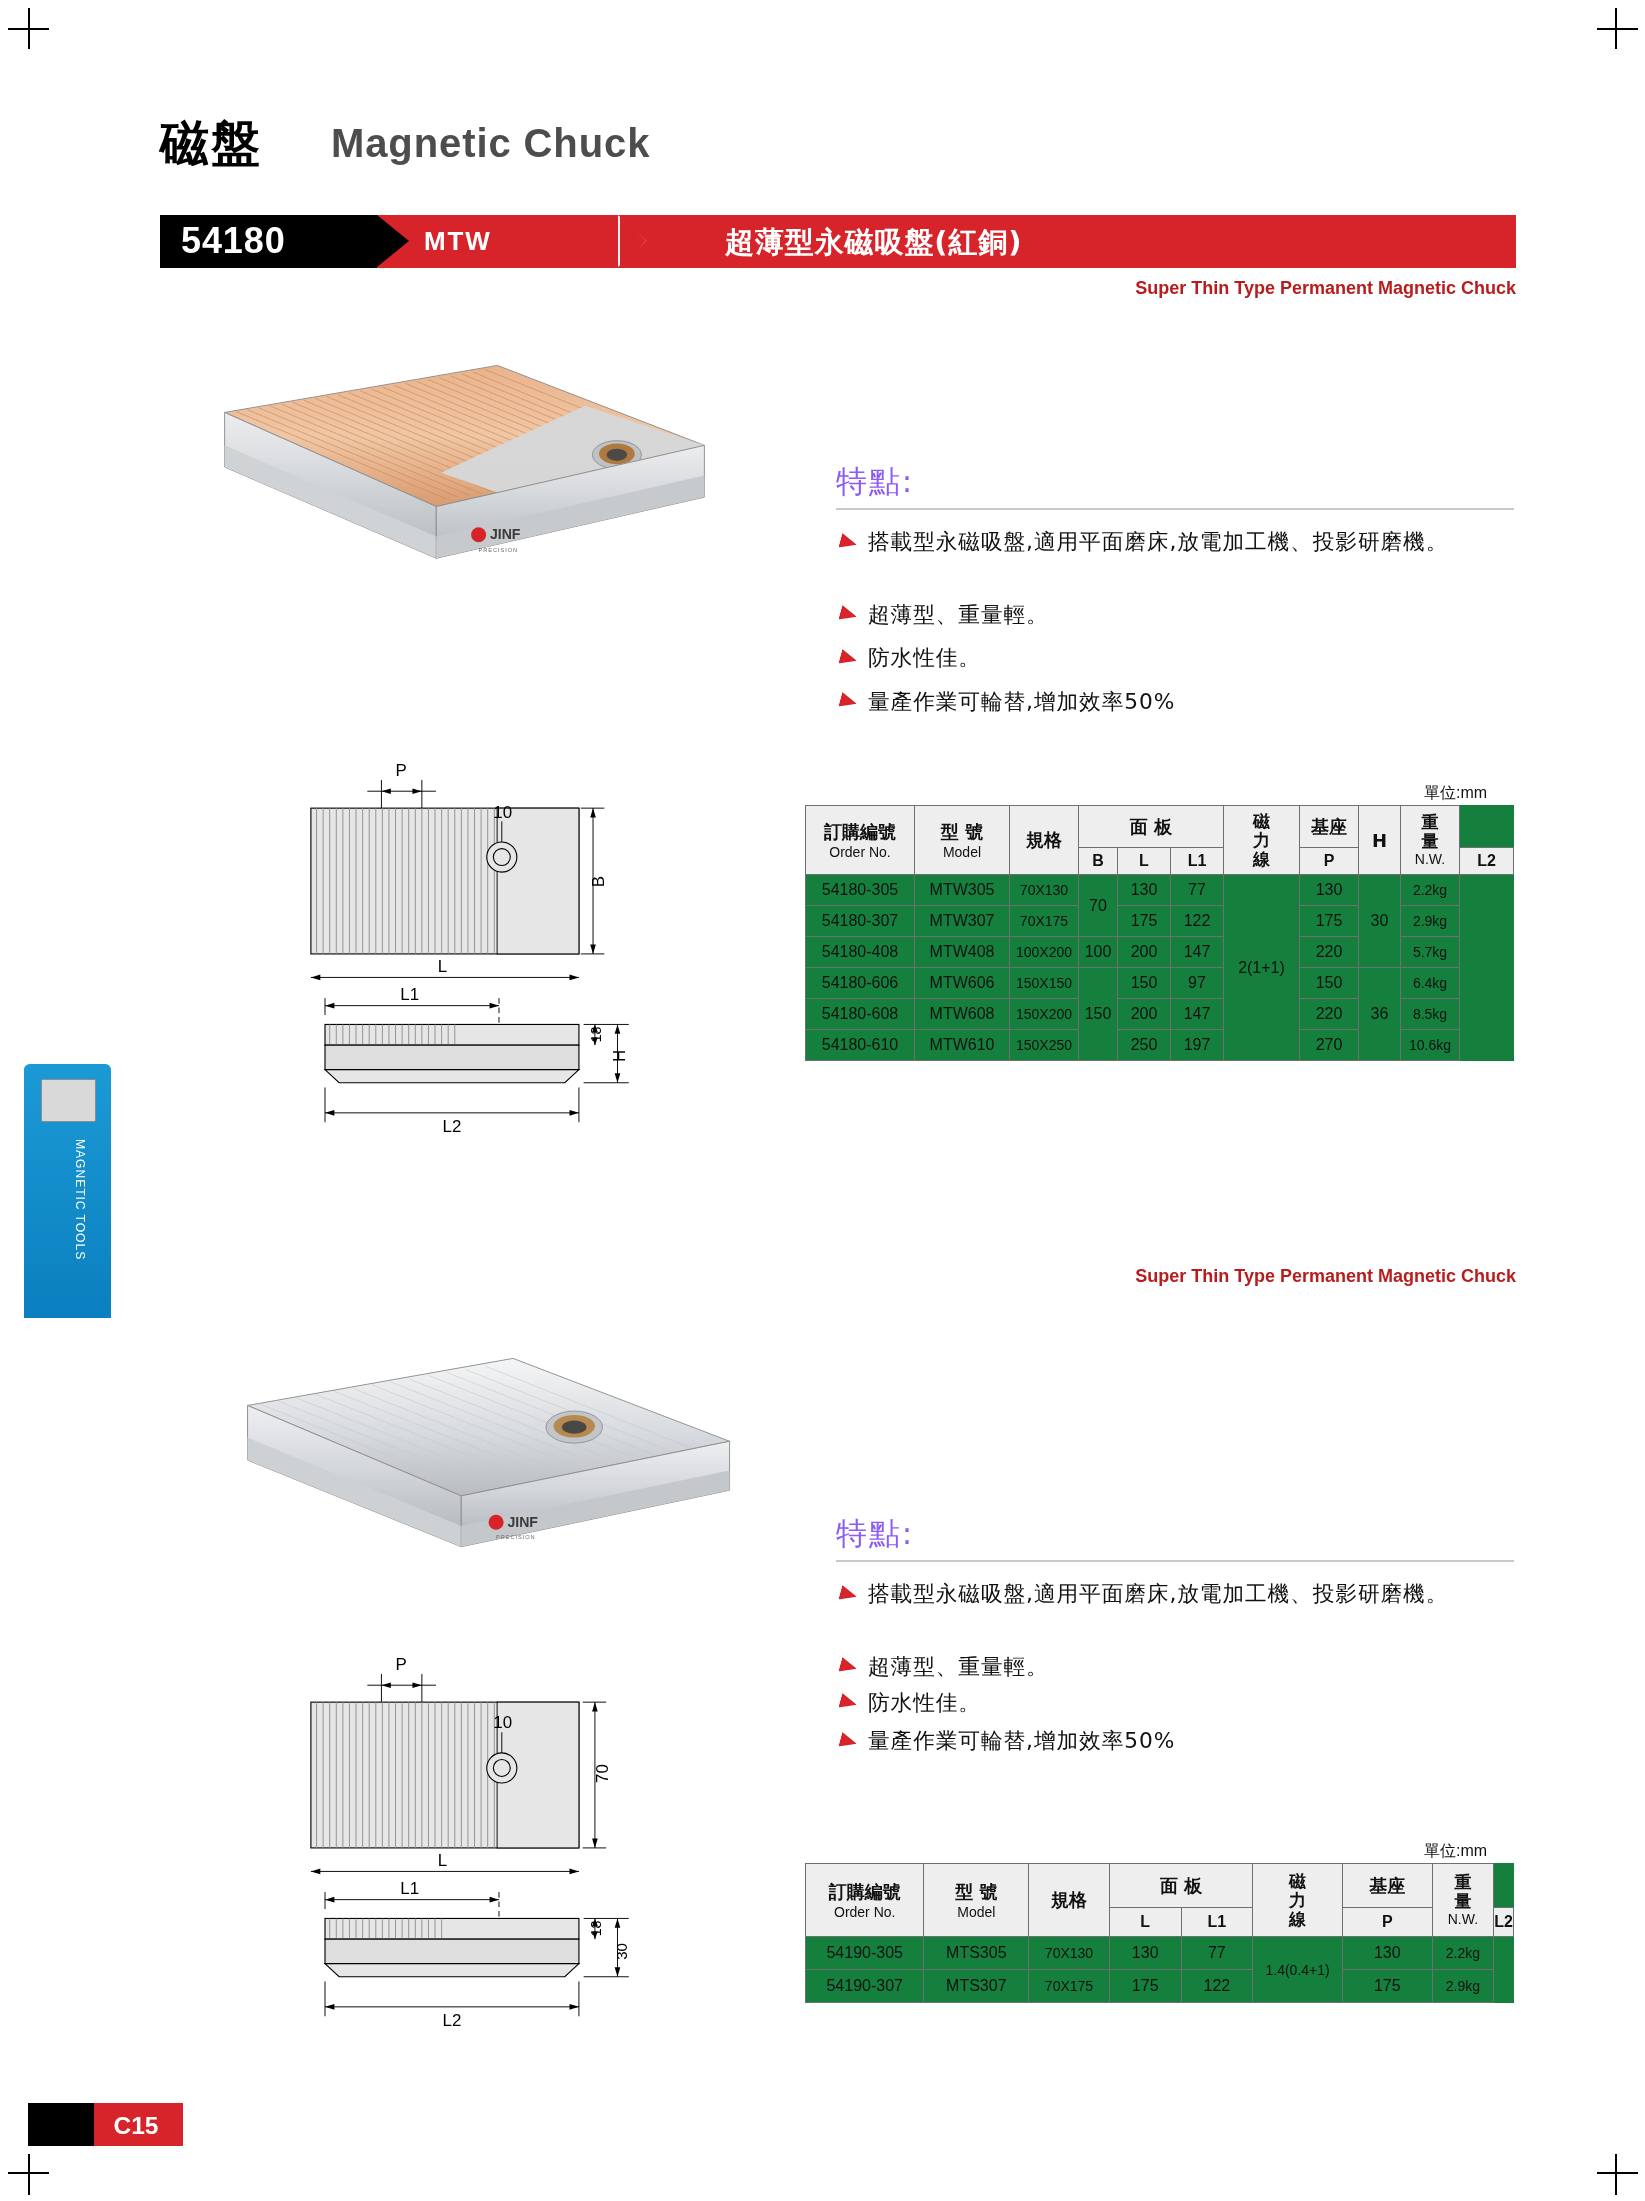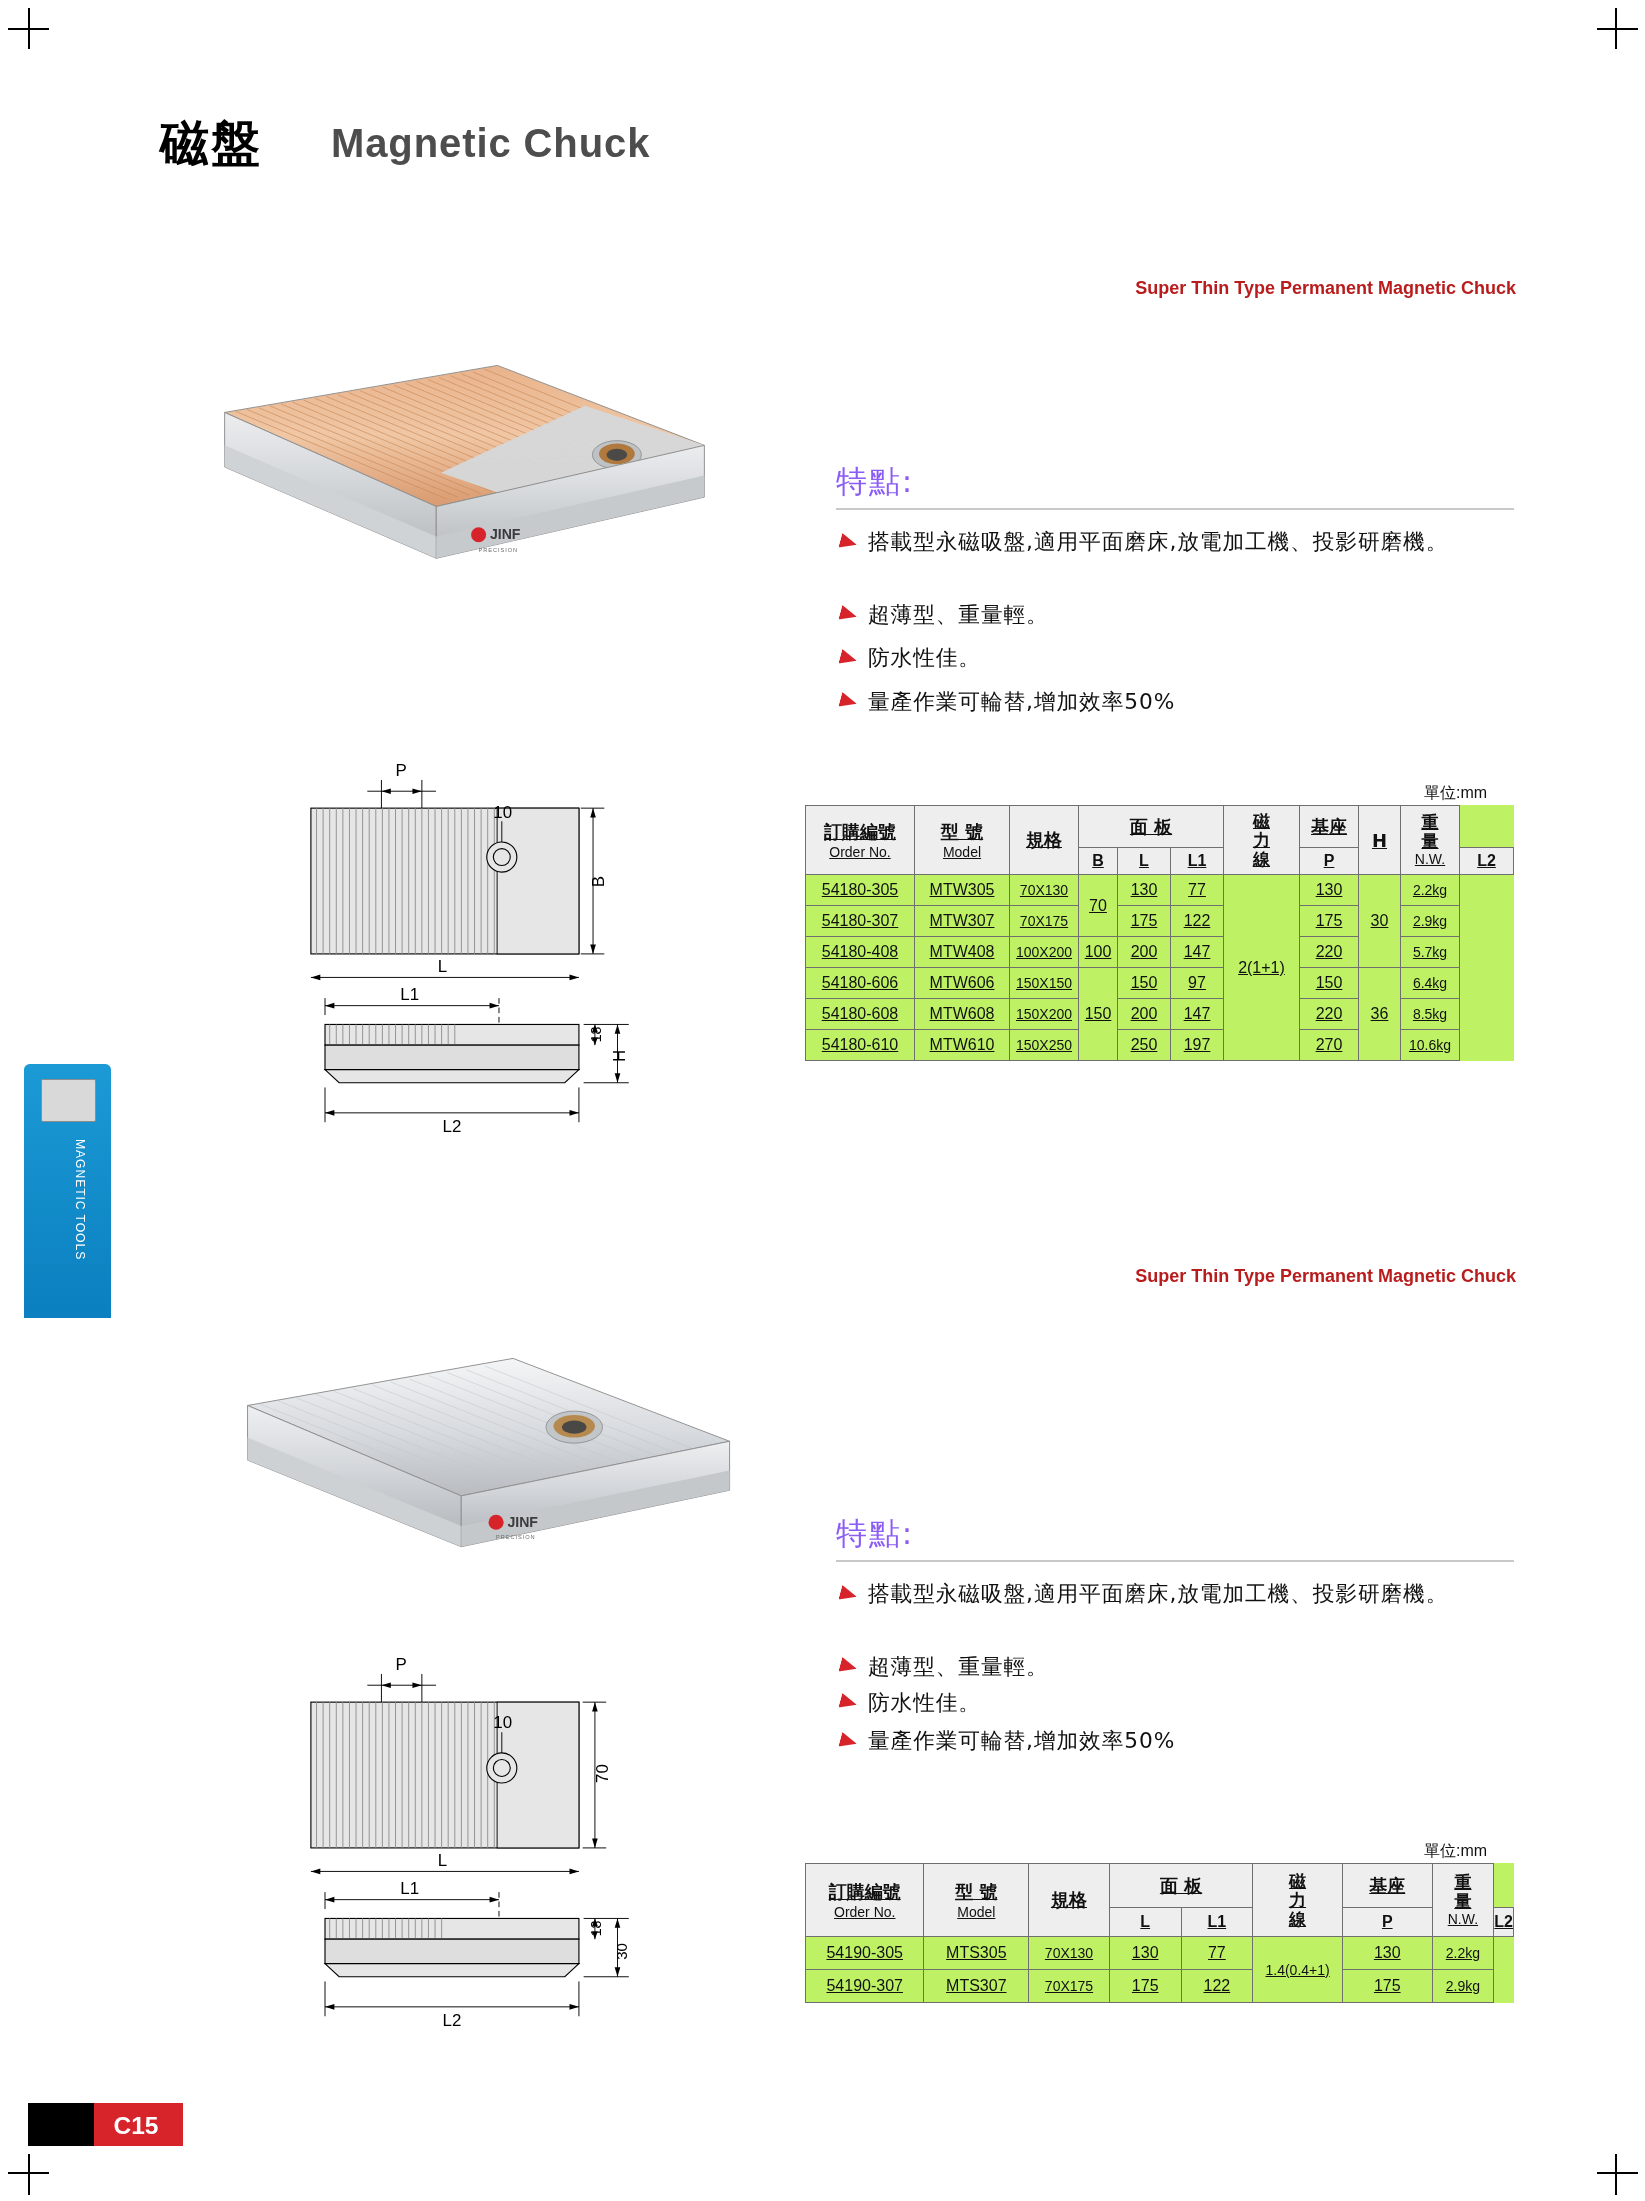--- a/index.html
+++ b/index.html
@@ -75,21 +75,21 @@
     clip-path:polygon(0 0,100% 50%,0 100%);
     transform:rotate(15deg);
   }
 
   
   .photo{position:absolute;}
 
   
   table.spec{
     position:absolute;border-collapse:collapse;
-    font-size:16px;color:#111;background:#bef264;text-decoration:underline;
+    font-size:16px;color:#111;background:#15803d;
   }
   table.spec td,table.spec th{
     border:0.9px solid #6f6f6f;text-align:center;vertical-align:middle;
     padding:0;font-weight:normal;
   }
   table.spec th{background:#eeeeee;font-weight:bold;}
   table.spec .hdr2{font-size:14px;font-weight:normal;}
   .unit{position:absolute;font-size:16px;color:#111;}
   .cnh{font-family:"DejaVu Sans",sans-serif;font-size:18px;font-weight:bold;}
   .cnh-v{font-family:"DejaVu Sans",sans-serif;font-size:17px;font-weight:bold;line-height:19px;}
@@ -137,20 +137,31 @@
   <div class="crop v" style="right:28px;top:7.5px;"></div>
   <div class="crop h" style="right:7.5px;top:28px;"></div>
   <div class="crop v" style="left:28px;bottom:7.5px;"></div>
   <div class="crop h" style="left:7.5px;bottom:28px;"></div>
   <div class="crop v" style="right:28px;bottom:7.5px;"></div>
   <div class="crop h" style="right:7.5px;bottom:28px;"></div>
 
   <div class="title-cn">磁盤</div>
   <div class="title-en">Magnetic Chuck</div>
 
+  <div class="bar" style="top:215px;">
+    <div class="red"></div>
+    <div class="blk">
+      <span>54180</span>
+    </div>
+    <div class="arrow1"></div>
+    <div class="code">MTW</div>
+    <div class="arrow2"></div>
+    <div class="arrow2b"></div>
+    <div class="cn">超薄型永磁吸盤(紅銅)</div>
+  </div>
   <div class="bar-sub" style="top:278px;">Super Thin Type Permanent Magnetic Chuck</div>
 
   <div class="photo" style="left:215px;top:356px;width:499px;height:254px;">
     <svg width="499" height="254" viewBox="0 0 530 270">
       <defs>
         <linearGradient id="topg" x1="0" y1="0" x2="0" y2="1">
           <stop offset="0%" stop-color="#e9b38c"></stop>
             <stop offset="50%" stop-color="#f0c7a5"></stop>
             <stop offset="100%" stop-color="#d99a70"></stop>
         </linearGradient>

